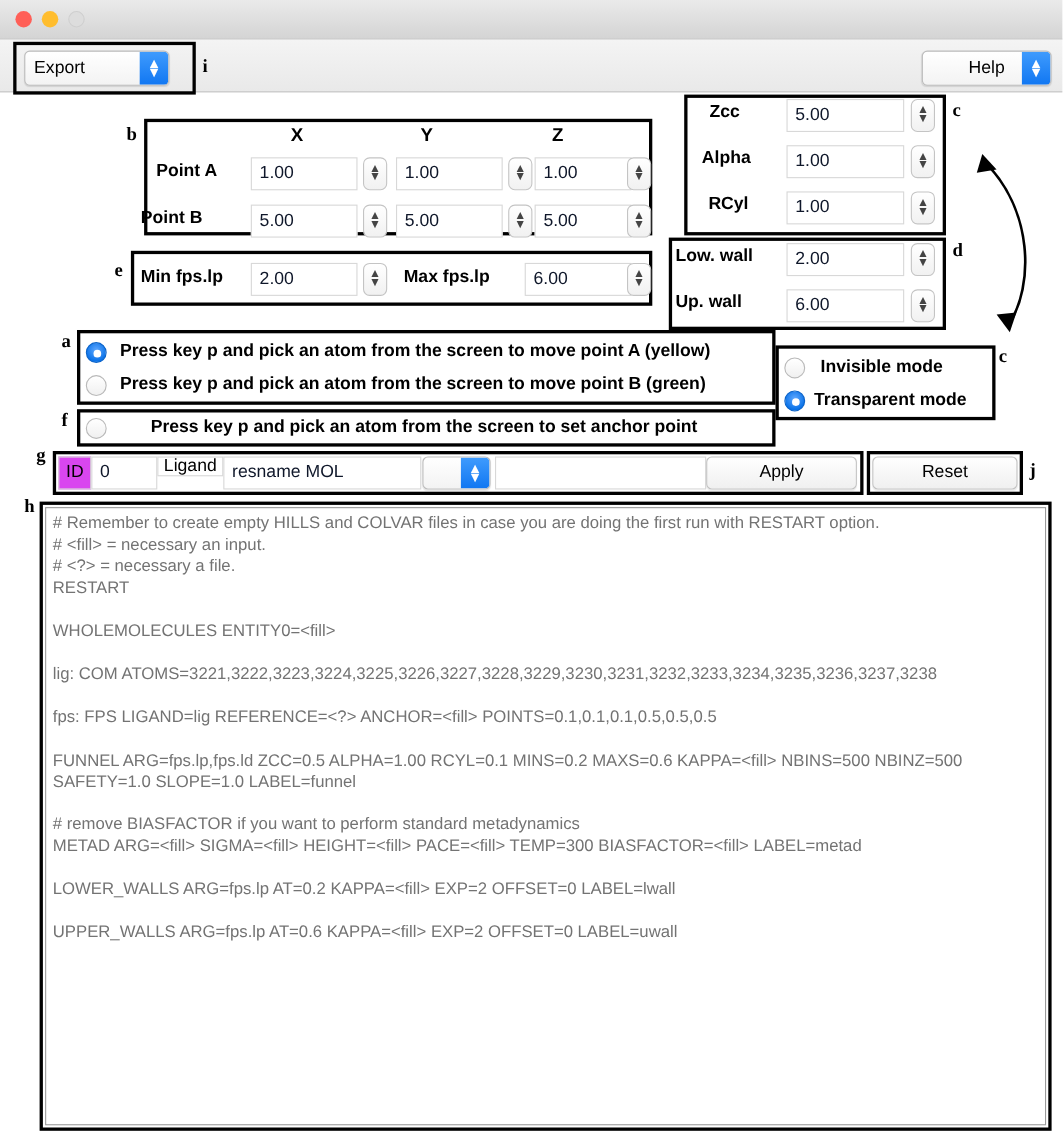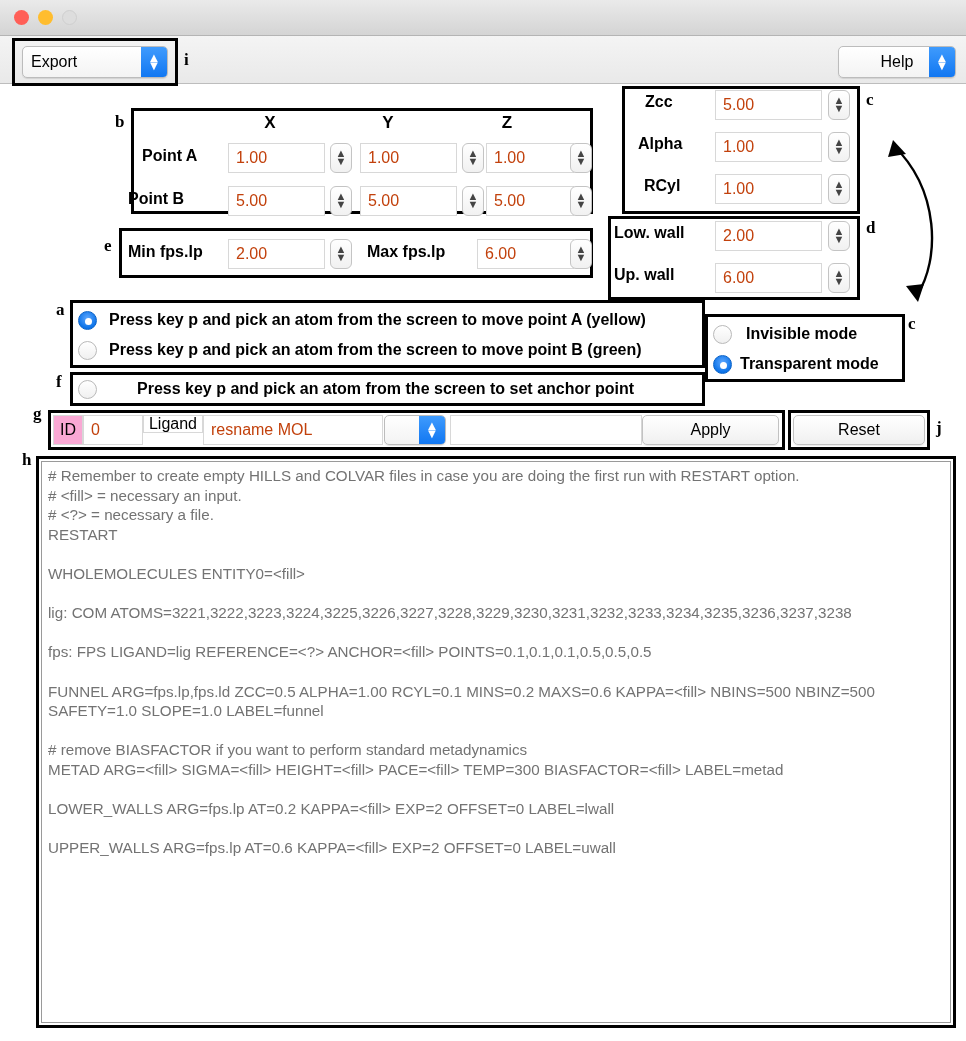--- a/index.html
+++ b/index.html
@@ -65,21 +65,21 @@
   
   .spin {
     width:22px; height:30px; border:1px solid #c4c4c4; border-radius:6px;
     background:linear-gradient(#ffffff,#f1f1f1);
     display:flex; flex-direction:column; align-items:center; justify-content:center;
     line-height:.7; font-size:11px; color:#444; flex:none;
   }
   .num {
     height:30px; border:1px solid #d8d8d8; background:#fff;
     font-size:16px; display:flex; align-items:center; padding-left:7px;
-    color:#c2410c; flex:none;
+    color:#0f172a; flex:none;
   }
   .lbl { font-size:16px; white-space:nowrap;font-weight:bold; }
 
   
   .radio {
     width:19px; height:19px; border-radius:50%; flex:none;
     border:1px solid #b9b9b9; background:linear-gradient(#ffffff,#f0f0f0);
     position:relative;
   }
   .radio.on {
@@ -109,21 +109,21 @@
 <div id="titlebar">
   <div class="lights">
     <span class="light red"></span>
     <span class="light yellow"></span>
     <span class="light gray"></span>
   </div>
 </div>
 
 <div id="toolbar"></div>
 
-<div class="popup" style="position:absolute;left:22px;top:46px;width:146px;height:32px;">
+<div class="popup" style="position:absolute;left:22px;top:46px;width:132px;height:32px;">
   <span class="ptext">Export</span>
   <span class="pstep" style="position:absolute;right:0;top:0;height:100%;">▲<br>▼</span>
 </div>
 <div class="hl" style="left:12px;top:38px;width:166px;height:48px;"></div>
 <div class="ann" style="left:184px;top:50px;">i</div>
 
 <div class="popup" style="position:absolute;left:838px;top:46px;width:118px;height:32px;">
   <span class="ptext" style="flex:1;text-align:center;">Help</span>
   <span class="pstep" style="position:absolute;right:0;top:0;height:100%;">▲<br>▼</span>
 </div>
@@ -220,21 +220,21 @@
 <div class="ann" style="left:56px;top:372px;">f</div>
 <div class="hl" style="left:70px;top:372px;width:635px;height:34px;"></div>
 <div style="position:absolute;left:78px;top:375px;width:620px;height:28px;display:flex;align-items:center;gap:40px;">
   <span class="radio"></span>
   <span class="lbl">Press key p and pick an atom from the screen to set anchor point</span>
 </div>
 
 <div class="ann" style="left:33px;top:404px;">g</div>
 <div class="hl" style="left:48px;top:410px;width:737px;height:40px;"></div>
 
-<div style="position:absolute;left:53px;top:415px;width:30px;height:30px;display:flex;align-items:center;justify-content:center;border:1px solid #d8d8d8;background:#f9a8d4;font-size:16px;">ID</div>
+<div style="position:absolute;left:53px;top:415px;width:30px;height:30px;display:flex;align-items:center;justify-content:center;border:1px solid #d8d8d8;background:#d946ef;font-size:16px;">ID</div>
 <div class="num" style="position:absolute;left:83px;top:415px;width:60px;">0</div>
 <div style="position:absolute;left:143px;top:415px;width:60px;height:18px;display:flex;align-items:center;justify-content:center;border:1px solid #d8d8d8;background:#fff;font-size:16px;">Ligand</div>
 <div class="num" style="position:absolute;left:203px;top:415px;width:180px;">resname MOL</div>
 
 <div class="popup" style="position:absolute;left:384px;top:415px;width:62px;height:30px;border-radius:5px;">
   <span class="ptext"></span>
   <span class="pstep" style="position:absolute;right:0;top:0;height:100%;">▲<br>▼</span>
 </div>
 <div class="num" style="position:absolute;left:450px;top:415px;width:192px;"></div>
 <div class="btn" style="position:absolute;left:642px;top:415px;width:137px;height:30px;">Apply</div>

